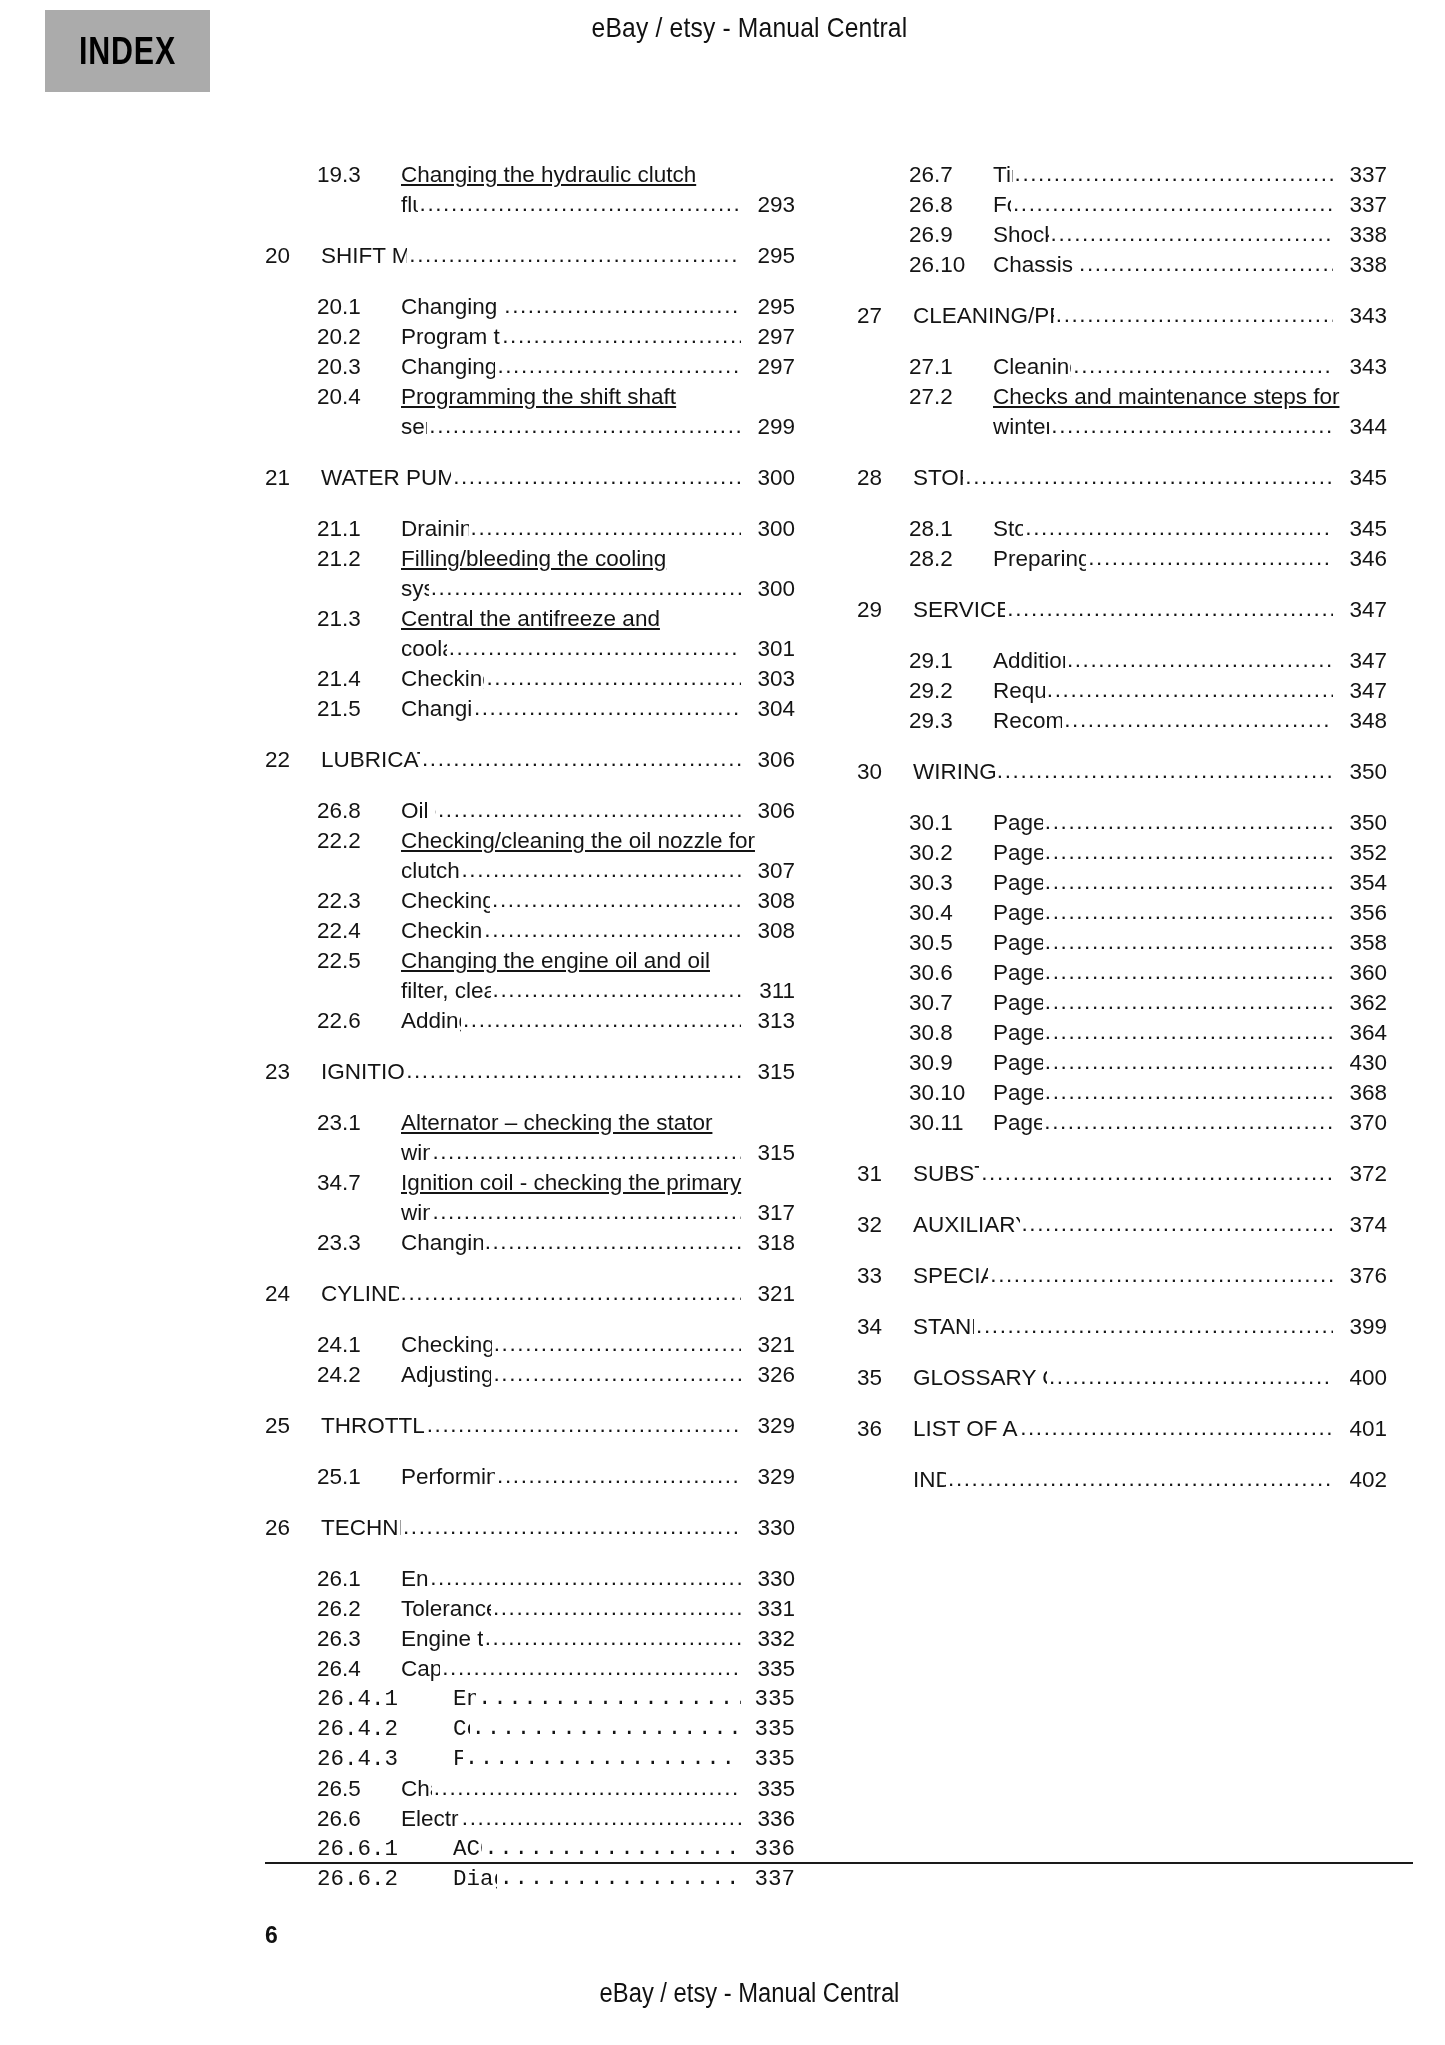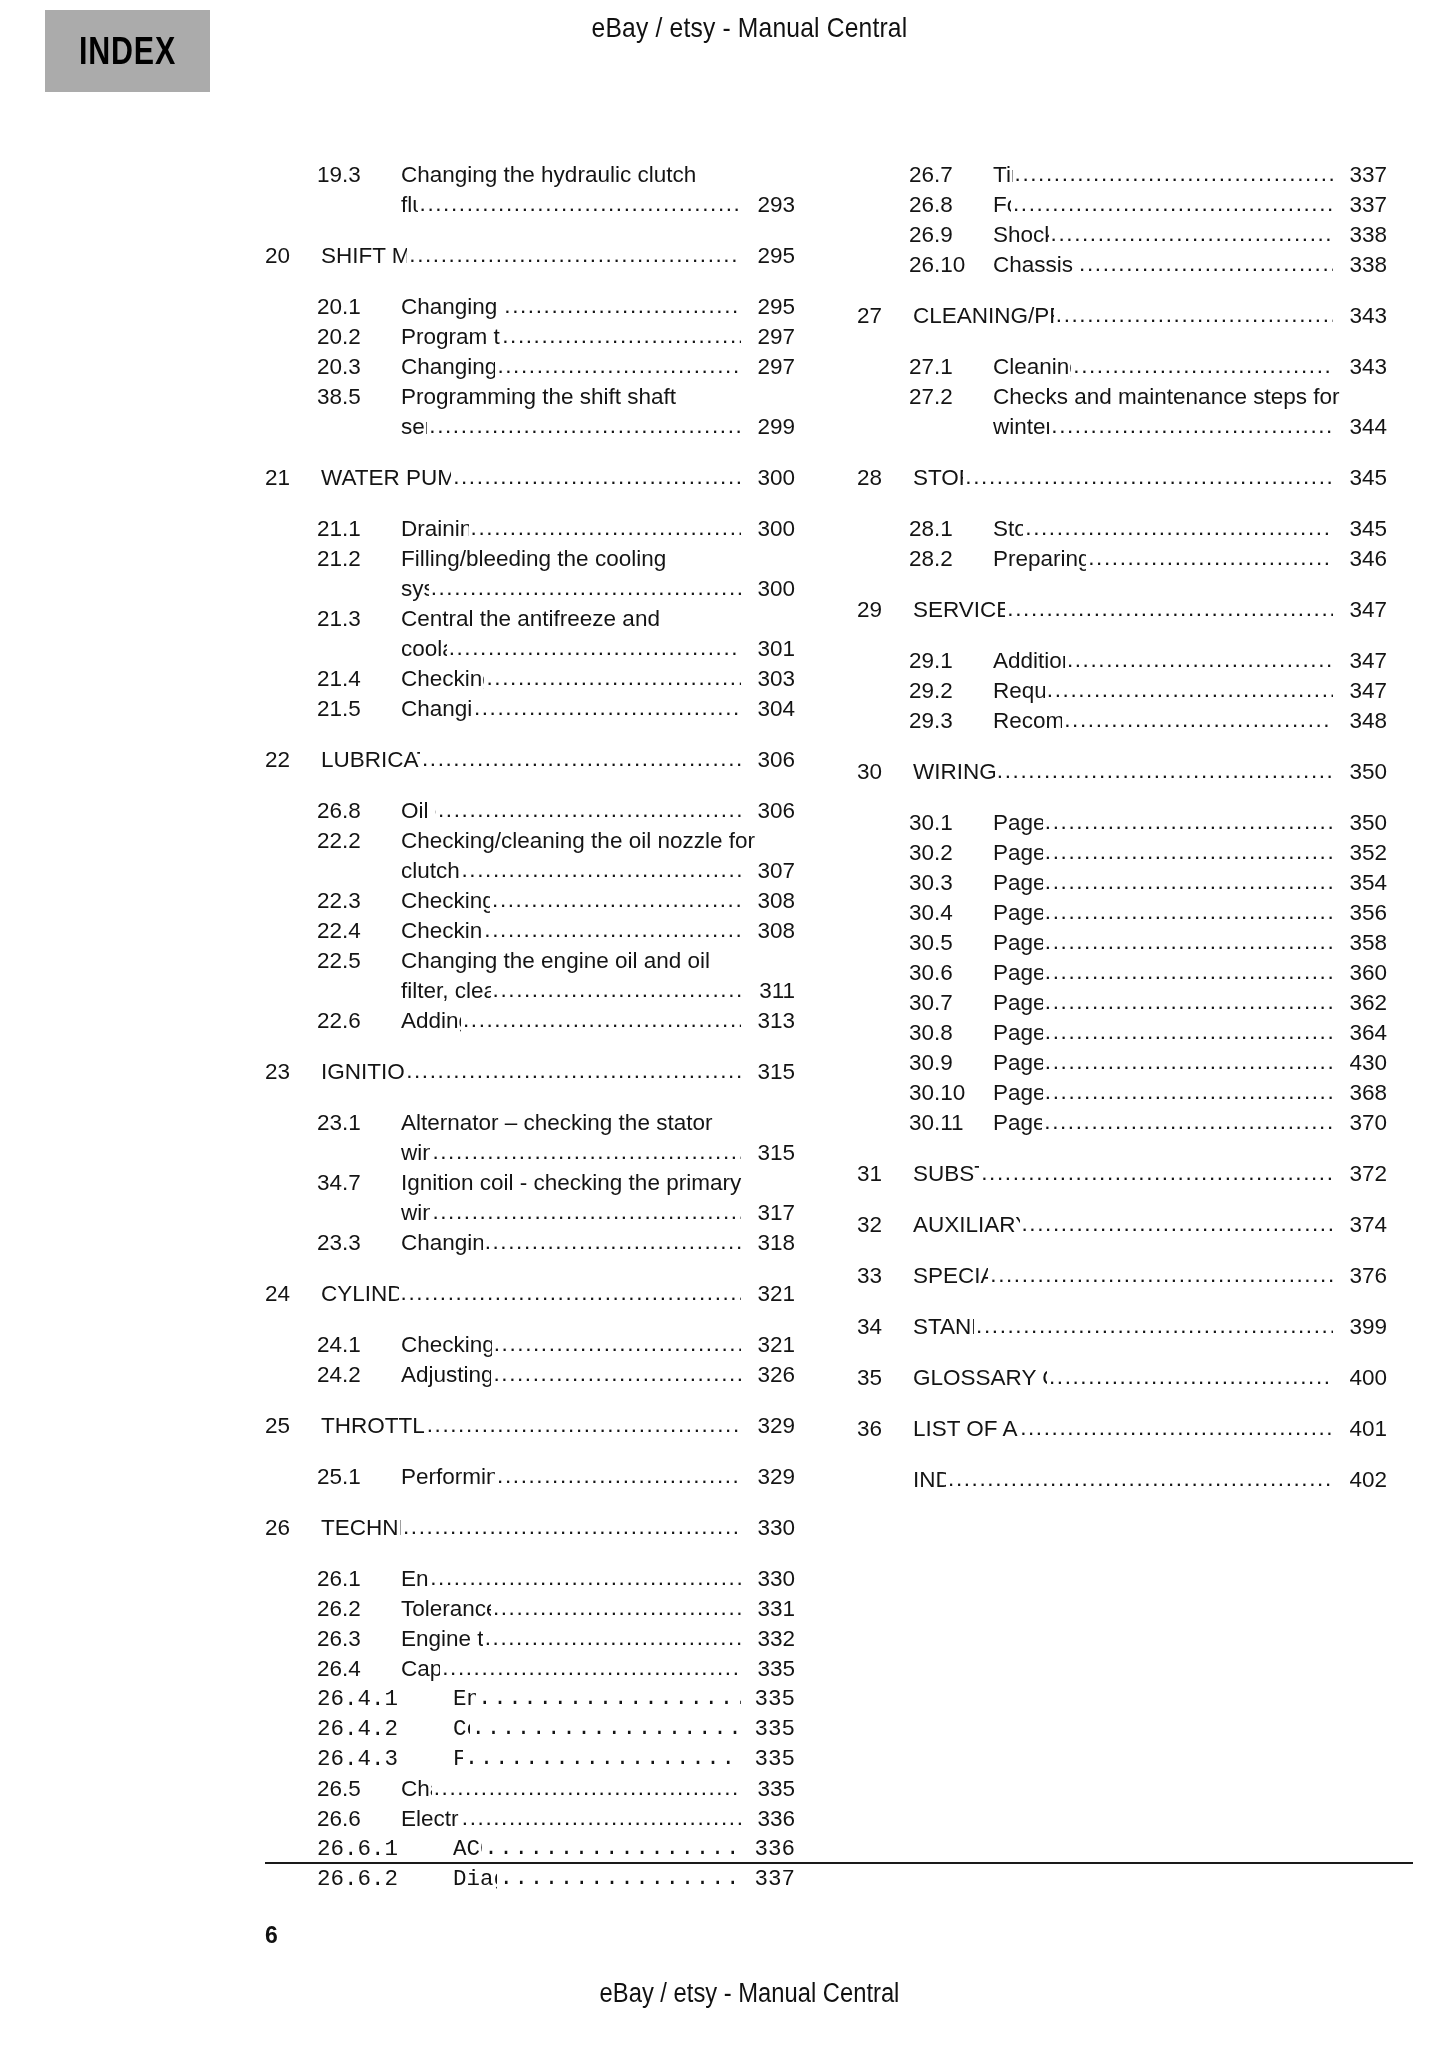--- a/index.html
+++ b/index.html
@@ -130,20 +130,21 @@
     width: 52px;
     text-align: right;
     white-space: nowrap;
   }
   .toc-row.wrapped .title-wrap {
     display: block;
   }
   .toc-row.wrapped .line-a {
     display: block;
     white-space: nowrap;
+    text-decoration: underline;
   }
   .toc-row.wrapped .line-b {
     display: flex;
     align-items: baseline;
     width: 100%;
   }
 
   
   .footer-rule {
     position: absolute;
@@ -230,21 +231,21 @@
           <span class="num">20.3</span>
           <span class="title-wrap">
             <span class="title-line">
               <span class="title-text">Changing the shift shaft sensor</span>
               <span class="leader"></span>
               <span class="pageno">297</span>
             </span>
           </span>
         </div>
         <div class="toc-row level2 wrapped">
-          <span class="num">38.5</span>
+          <span class="num">20.4</span>
           <span class="title-wrap">
             <span class="line-a"><span class="title-text">Programming the shift shaft</span></span>
             <span class="line-b">
               <span class="title-text">sensor</span>
               <span class="leader"></span>
               <span class="pageno">299</span>
             </span>
           </span>
         </div>
         <div class="toc-row level1">

